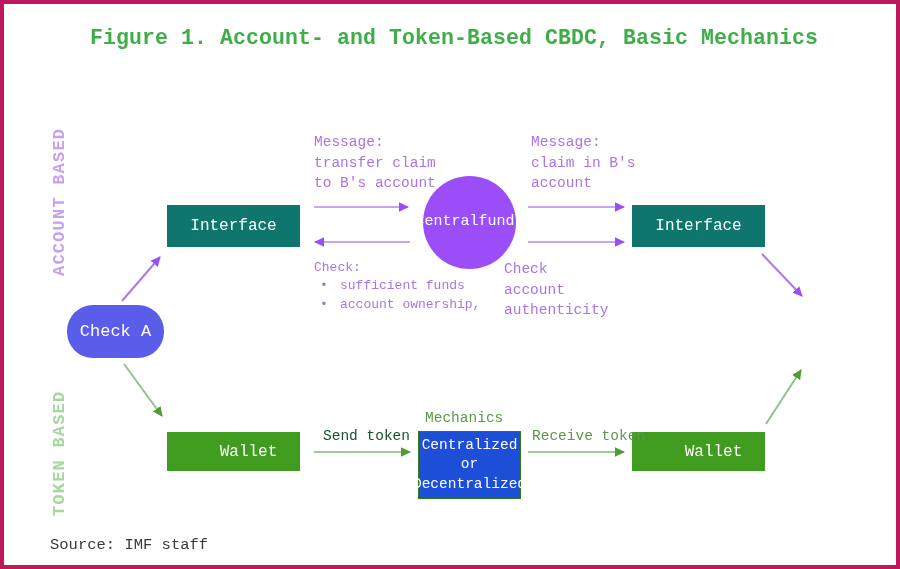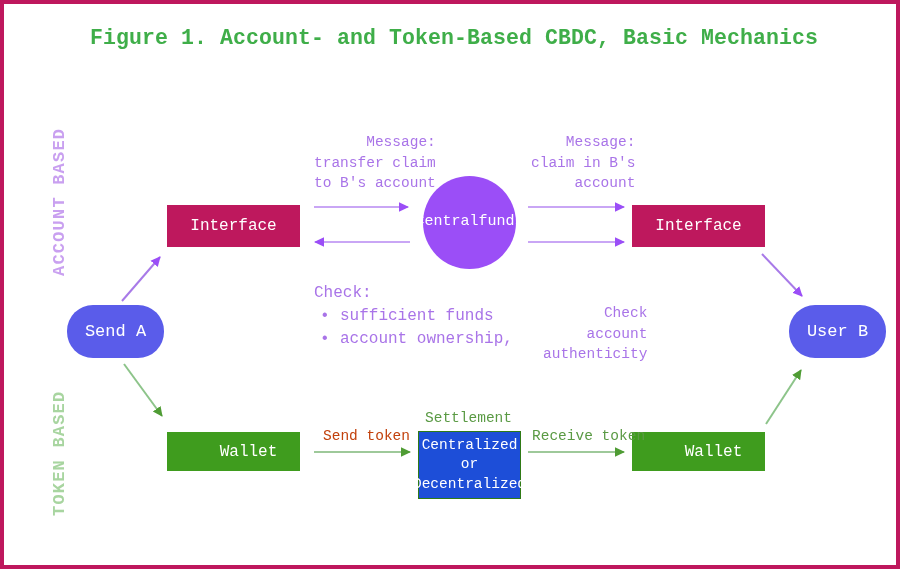--- a/index.html
+++ b/index.html
@@ -58,21 +58,21 @@
   
   .node-box {
     display: flex;
     align-items: center;
     justify-content: center;
     box-sizing: border-box;
     color: #ffffff;
     font-size: 16px;
   }
   .iface-box {
-    background: #be185d;
+    background: #0f766e;
     width: 133px;
     height: 42px;
   }
   #interface-left  { left: 163px; top: 201px; }
   #interface-right { left: 628px; top: 201px; }
 
   #central-ledger {
     left: 419px; top: 172px;
     width: 93px; height: 93px;
     border-radius: 50%;
@@ -108,29 +108,28 @@
     flex-direction: column;
     line-height: 1.35;
     font-size: 14.5px;
   }
 
   
   .ann {
     font-size: 14.5px;
     line-height: 1.42;
     white-space: pre-line;
-    text-align: right;
   }
   .ann-purple { color: #a974e8; }
 
   #msg-left     { left: 310px; top: 128px; }
   #msg-right    { left: 527px; top: 128px; }
-  #check-right  { left: 539px; top: 255px; margin-top: 44px; }
-
-  #check-left { left: 310px; top: 255px; font-size: 16px; color: #a974e8; margin-top: 23px; }
+  #check-right  { left: 500px; top: 255px; }
+
+  #check-left { left: 310px; top: 255px; font-size: 13px; color: #a974e8; }
   #check-left .check-head { line-height: 1.42; }
   #check-left ul {
     margin: 0; padding: 0; list-style: none;
   }
   #check-left li {
     position: relative;
     padding-left: 26px;
     line-height: 1.45;
   }
   #check-left li::before {
@@ -138,21 +137,21 @@
     position: absolute;
     left: 6px; top: 0;
     color: #a974e8;
   }
 
   #settlement-label {
     left: 421px; top: 406px;
     font-size: 14.5px;
     color: #5a9a44;
   }
-  #send-token-label    { left: 319px; top: 424px; font-size: 14.5px; color: #c2410c; }
+  #send-token-label    { left: 319px; top: 424px; font-size: 14.5px; color: #14532d; }
   #receive-token-label { left: 528px; top: 424px; font-size: 14.5px; color: #5a9a44; }
 
   #source-note {
     left: 46px; top: 532px;
     font-size: 15.5px;
     color: #3a3a3a;
   }
 </style>
 </head>
 <body>
@@ -197,22 +196,21 @@
 
   <div class="abs node-box iface-box" id="interface-left">Interface</div>
 
   <div class="abs node-box" id="central-ledger">
     <span>Central</span>
     <span>funds</span>
   </div>
 
   <div class="abs node-box iface-box" id="interface-right">Interface</div>
 
-  <div class="abs node-box user-pill" id="user-a">Send A</div>
-  <div class="abs node-box user-pill" id="user-b">User B</div>
+  <div class="abs node-box user-pill" id="user-a">Check A</div>
 
   <div class="abs ann ann-purple" id="msg-left">Message:
 transfer claim
 to B's account</div>
   <div class="abs ann ann-purple" id="msg-right">Message:
 claim in B's
 account</div>
 
   <div class="abs" id="check-left">
     <div class="check-head">Check:</div>
@@ -221,27 +219,28 @@
       <li>account ownership,</li>
     </ul>
   </div>
 
   <div class="abs ann ann-purple" id="check-right">Check
 account
 authenticity</div>
 
   <div class="abs node-box wallet-box" id="wallet-left">Wallet</div>
 
-  <div class="abs" id="settlement-label">Settlement</div>
+  <div class="abs" id="settlement-label">Mechanics</div>
 
   <div class="abs node-box" id="settlement-box">
     <span>Centralized</span>
     <span>or</span>
     <span>Decentralized</span>
   </div>
 
   <div class="abs node-box wallet-box" id="wallet-right">Wallet</div>
 
   <div class="abs" id="send-token-label">Send token</div>
   <div class="abs" id="receive-token-label">Receive token</div>
 
+  <div class="abs" id="source-note">Source: IMF staff</div>
 
 </div>
 
 </body></html>

